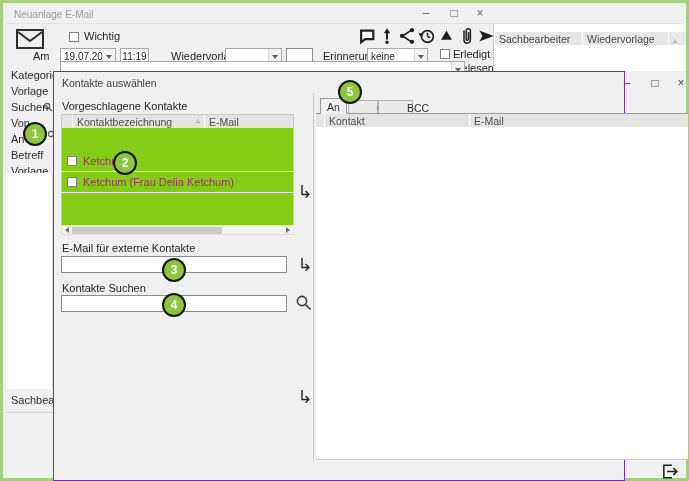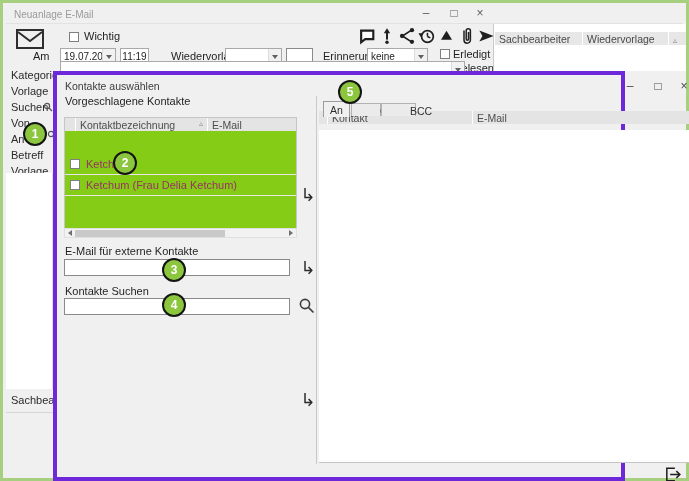--- a/index.html
+++ b/index.html
@@ -37,21 +37,21 @@
   .panel-hdr .cell{border-left:1px solid #fff;padding:1px 0 0 4px;box-sizing:border-box;white-space:nowrap;overflow:hidden;}
   .sort::after{content:"\25B5";font-size:8px;color:#8a8a8a;}
 
   
   .side-item{position:absolute;left:8px;font-size:11px;color:#2a2a2a;white-space:nowrap;}
   .side-white{position:absolute;left:3px;top:170px;width:47px;height:216px;background:#fff;border-right:1px solid #e0e0e0;box-sizing:border-box;}
   .side-sep{position:absolute;left:3px;top:409px;width:47px;height:1px;background:#d6d6d6;}
 
   
   .dialog{position:absolute;left:50px;top:68px;width:572px;height:410px;background:#f0f0f0;
-          border:4px solid #6d28d9;box-sizing:border-box;z-index:10;}
+          border:1px solid #6d28d9;box-sizing:border-box;z-index:10;}
   .dlg-titlebar{position:absolute;left:0;top:0;right:0;height:21px;}
   .dlg-title{position:absolute;left:8px;top:5px;font-size:10.5px;color:#3c3c3c;}
   .dlg-wc{position:absolute;width:22px;height:16px;text-align:center;color:#4a4a4a;font-size:12px;line-height:15px;top:4px;}
 
   .grid{position:absolute;background:#84cc16;border:1px solid #c6c6c6;box-sizing:border-box;overflow:hidden;}
   .grid-hdr{height:13px;background:#e4e4e4;display:flex;font-size:10.5px;color:#4d4d4d;}
   .grid-hdr .gutter{width:10px;}
   .grid-hdr .cell{border-left:1px solid #fff;padding:1px 0 0 4px;box-sizing:border-box;white-space:nowrap;display:flex;}
   .crow{height:20px;border-bottom:1px solid #e6e6e6;position:relative;}
   .crow .name{position:absolute;left:21px;top:4px;color:#993366;font-size:11px;white-space:nowrap;}
@@ -220,21 +220,21 @@
   <div class="side-sep"></div>
 
   <div class="dialog">
     <div class="dlg-titlebar">
       <span class="dlg-title">Kontakte auswählen</span>
       <div class="dlg-wc" style="left:562px;">–</div>
       <div class="dlg-wc" style="left:590px;">□</div>
       <div class="dlg-wc" style="left:616px;">×</div>
     </div>
 
-    <span class="abs lbl" style="left:8px;top:20px;">Vorgeschlagene Kontakte</span>
+    <span class="abs lbl" style="left:8px;top:28px;">Vorgeschlagene Kontakte</span>
 
     <div class="grid" style="left:7px;top:42px;width:233px;height:112px;">
       <div class="grid-hdr">
         <div class="gutter"></div>
         <div class="cell" style="width:120px;">Kontaktbezeichnung</div>
         <div class="cell sort" style="width:12px;border-left:none;"></div>
         <div class="cell" style="flex:1;">E-Mail</div>
       </div>
       <div style="height:23px;"></div>
       <div class="crow">
@@ -274,21 +274,21 @@
 
     <div class="transfer" style="left:240px;top:315px;"></div>
 
     <div class="vdiv" style="left:259px;top:21px;height:368px;"></div>
 
     <div class="tab active" style="left:266px;top:26px;width:27px;">An</div>
     <div class="tab inactive" style="left:294px;top:28px;width:29px;">CC</div>
     <div class="tab inactive" style="left:324px;top:28px;width:35px;">BCC</div>
     <div class="tabline" style="left:262px;top:41px;width:372px;"></div>
 
-    <div class="rp-hdr" style="left:262px;top:36px;width:372px;">
+    <div class="rp-hdr" style="left:262px;top:42px;width:372px;">
       <div style="width:8px;"></div>
       <div class="cell" style="width:145px;">Kontakt</div>
       <div class="cell" style="flex:1;">E-Mail</div>
     </div>
     <div class="rp-body" style="left:262px;top:55px;width:372px;height:332px;"></div>
 
     <div class="abs" style="left:606px;top:390px;">
       <svg width="20" height="19" viewBox="0 0 20 20">
         <polyline points="12,3.5 3.5,3.5 3.5,16.5 12,16.5" fill="none" stroke="#1f1f1f" stroke-width="1.6"></polyline>
         <line x1="7" y1="10" x2="17" y2="10" stroke="#1f1f1f" stroke-width="1.6"></line>

